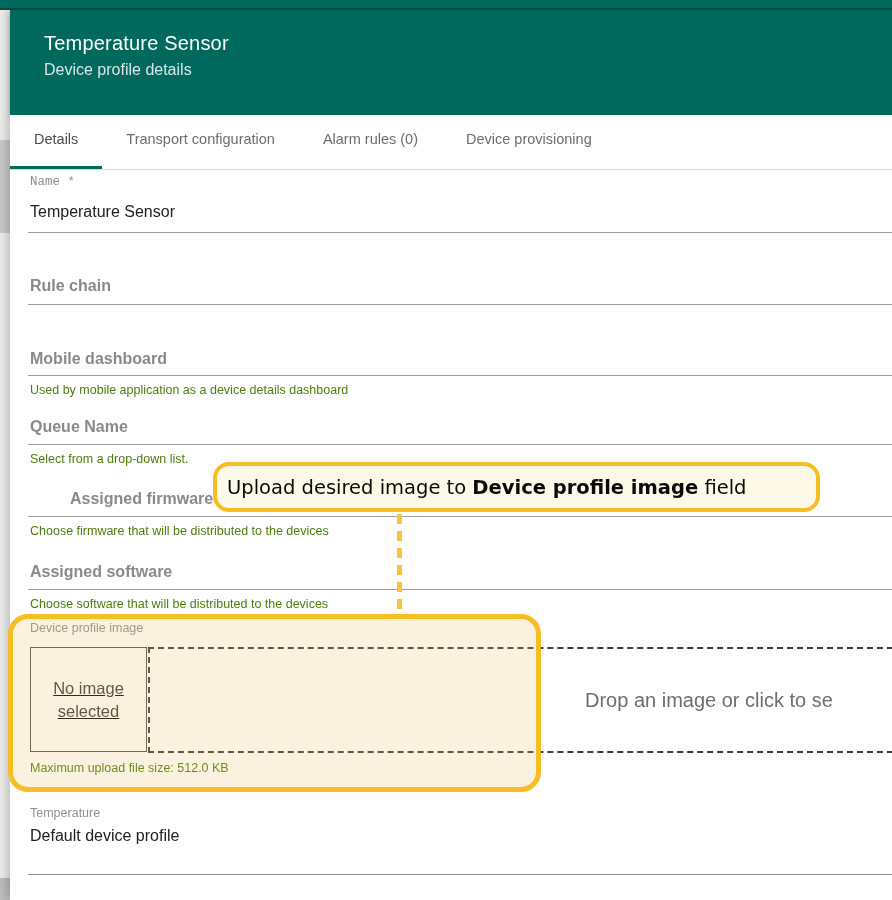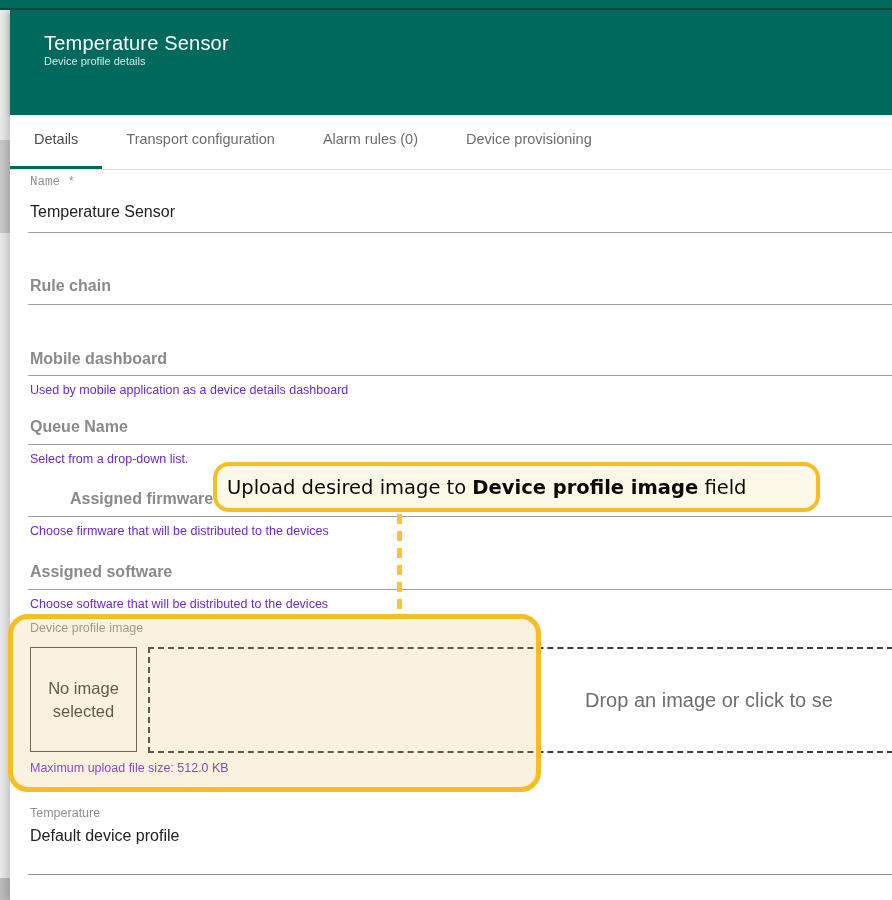--- a/index.html
+++ b/index.html
@@ -22,42 +22,42 @@
     position: absolute; left: 10px; top: 10px; width: 882px; height: 890px;
     background: #ffffff; z-index: 1;
     box-shadow: -4px 0 8px rgba(0,0,0,0.18);
   }
   .card-header {
     height: 105px; background: #00695e; color: #ffffff;
     padding: 22px 0 0 34px;
     box-shadow: 0 2px 4px rgba(0,0,0,0.22);
   }
   .card-title { font-size: 20px; font-weight: 500; letter-spacing: 0.2px; }
-  .card-subtitle { font-size: 11px; margin-top: 0; color: rgba(255,255,255,0.84); }
+  .card-subtitle { font-size: 16px; margin-top: 6px; color: rgba(255,255,255,0.84); }
 
   .tabs { display: flex; height: 55px; border-bottom: 1px solid #dcdcdc; background: #ffffff; }
   .tab {
     display: flex; padding: 16px 24px;
     font-size: 14.5px; color: #6d6d6d; cursor: pointer; position: relative; white-space: nowrap;
   }
   .tab.active { color: #4d4d4d; }
   .tab.active .tab-ink { position: absolute; left: 0; right: 0; bottom: 0; height: 3px; background: #00695e; }
 
   
   .abs { position: absolute; z-index: 2; }
   .fld-label { font-size: 12.5px; color: #8f8f8f; }
   .fld-value { font-size: 16px; color: #212121; }
   .fld-placeholder { font-size: 16px; color: #8a8a8a; font-weight: bold; }
-  .fld-hint { font-size: 12.5px; color: #6d28d9; }
+  .fld-hint { font-size: 12.5px; color: #4d7c0f; }
   .u-line { position: absolute; left: 28px; right: 0; height: 1px; background: #9e9e9e; z-index: 2; }
 
   .no-image-box {
-    position: absolute; left: 30px; top: 647px; width: 107px; height: 105px;
+    position: absolute; left: 30px; top: 647px; width: 117px; height: 105px;
     border: 1px solid #4f4f4f; display: flex; align-items: center; justify-content: center;
-    text-align: center; z-index: 2; background: transparent;
+    text-align: center; z-index: 2; background: transparent; text-decoration: underline;
   }
   .no-image-box span { font-size: 16.5px; color: #3c3c3c; line-height: 1.35; width: 84px; }
 
   .drop-zone {
     position: absolute; left: 148px; top: 647px; right: -620px; height: 106px;
     border: 2px dashed #3c3c3c; z-index: 2; cursor: pointer;
   }
   .drop-zone-text {
     position: absolute; left: 435px; top: 50%; transform: translateY(-50%);
     font-size: 20px; color: #6e6e6e; white-space: nowrap;

